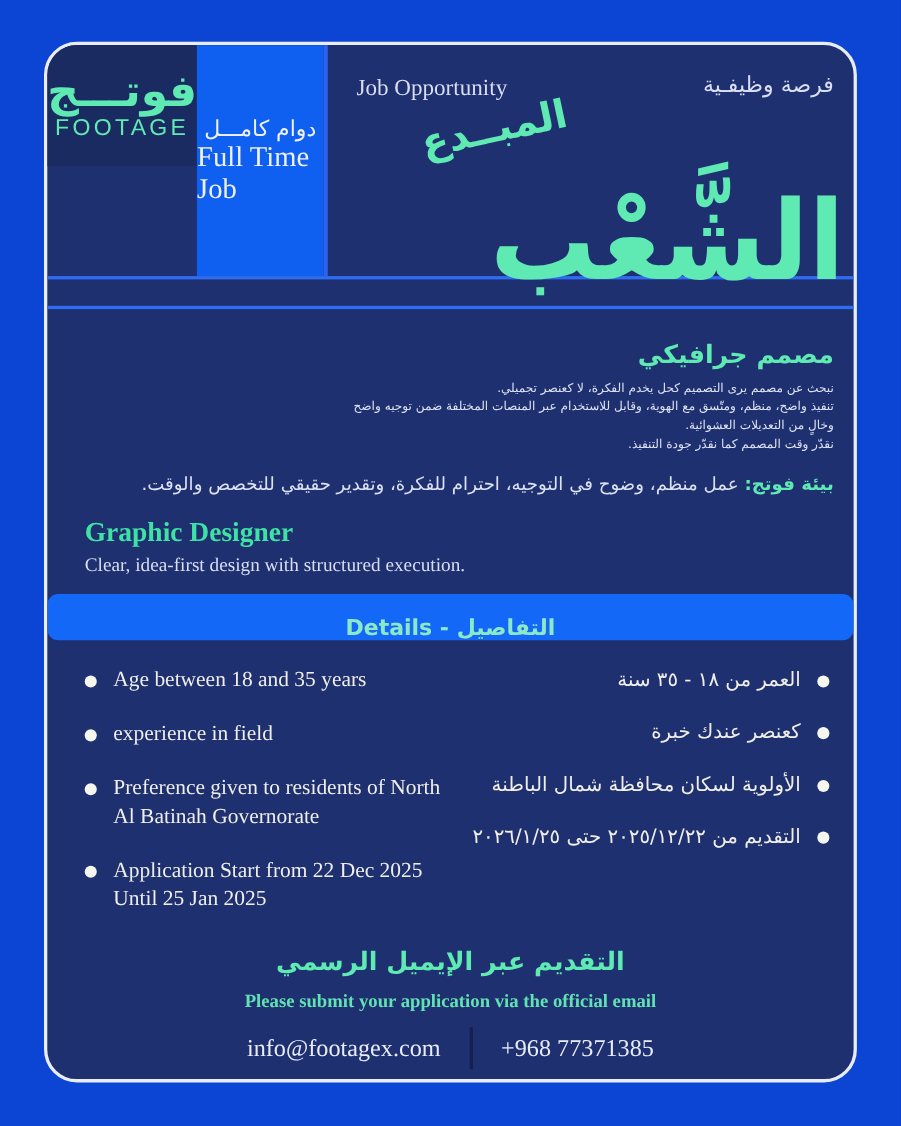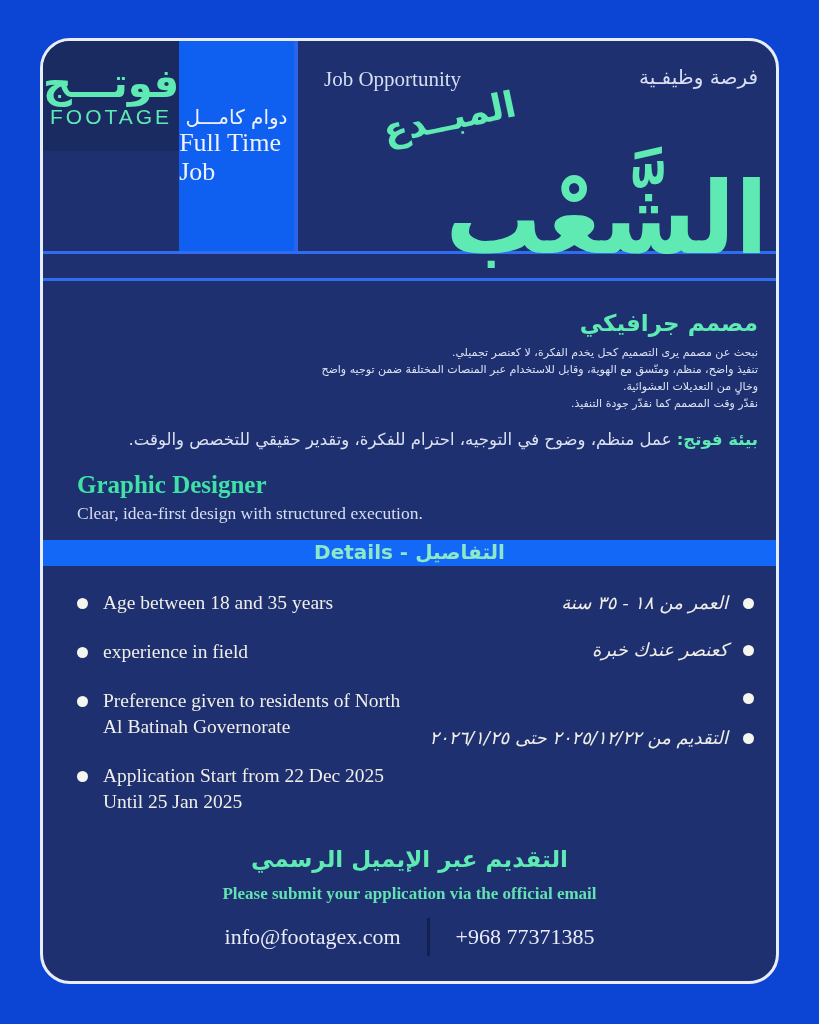--- a/index.html
+++ b/index.html
@@ -43,26 +43,26 @@
   .header-divider{flex:none;height:24px;border-top:3px solid #2e6cf2;border-bottom:3px solid #2e6cf2;}
   
   .intro{flex:none;padding:14px 18px 0 34px;}
   .title-ar{font-family:"DejaVu Sans",sans-serif;font-weight:bold;font-size:23px;color:#5fe9b3;text-align:right;margin:15px 0 8px 0;}
   .para-ar{font-family:"DejaVu Sans",sans-serif;font-size:11px;line-height:1.55;color:#dde2f3;text-align:right;margin:0;white-space:pre-line;}
   .env-line{font-family:"DejaVu Sans",sans-serif;font-size:16.5px;color:#dde2f3;text-align:right;margin:18px 0 0 0;}
   .env-label{color:#5fe9b3;font-weight:bold;}
   .title-en{font-size:25px;font-weight:bold;color:#3fe2a4;margin:22px 0 4px 0;}
   .subtitle-en{font-size:17.5px;color:#d9def2;margin:0 0 16px 0;}
   
-  .details-band{flex:none;height:26px;background:#1468f8;display:flex;align-items:flex-start;justify-content:center;}
+  .details-band{flex:none;height:42px;background:#1468f8;display:flex;align-items:flex-end;justify-content:center;border-radius:10px;}
   .details-band span{font-family:"DejaVu Sans",sans-serif;font-weight:bold;font-size:20px;color:#8ce9c7;}
   
   .bullets{flex:none;display:flex;justify-content:space-between;padding:24px 22px 0 34px;}
   .col-en{width:340px;}
-  .col-ar{width:340px;direction:rtl;font-style:italic;}
+  .col-ar{width:340px;direction:rtl;}
   .bullet{display:flex;gap:15px;align-items:flex-start;margin-bottom:23px;}
   .dot{width:11px;height:11px;border-radius:50%;background:#f5f6ee;margin-top:8px;flex:none;}
   .col-en .bullet-text{font-size:19.5px;line-height:26px;color:#f0efe7;max-width:305px;}
   .col-ar .bullet{margin-bottom:21px;}
   .col-ar .bullet-text{font-family:"DejaVu Sans",sans-serif;font-size:18px;line-height:26px;color:#f0efe7;}
   .col-ar .bullet:nth-child(3){margin-top:22px;}
   
   .footer{flex:1;display:flex;flex-direction:column;align-items:center;justify-content:flex-start;padding-top:8px;}
   .apply-ar{font-family:"DejaVu Sans",sans-serif;font-weight:bold;font-size:23px;color:#5fe9b3;margin:0 0 12px 0;}
   .apply-en{font-weight:bold;font-size:17px;color:#62e2b2;margin:0 0 14px 0;}
@@ -134,20 +134,21 @@
       <div class="bullet">
         <span class="dot"></span>
         <span class="bullet-text">العمر من ١٨ - ٣٥ سنة</span>
       </div>
       <div class="bullet">
         <span class="dot"></span>
         <span class="bullet-text">كعنصر عندك خبرة</span>
       </div>
       <div class="bullet">
         <span class="dot"></span>
+        <span class="bullet-text">الأولوية لسكان محافظة شمال الباطنة</span>
       </div>
       <div class="bullet">
         <span class="dot"></span>
         <span class="bullet-text">التقديم من ٢٠٢٥/١٢/٢٢ حتى ٢٠٢٦/١/٢٥</span>
       </div>
     </div>
   </div>
 
   <div class="footer">
     <p class="apply-ar" dir="rtl">التقديم عبر الإيميل الرسمي</p>

